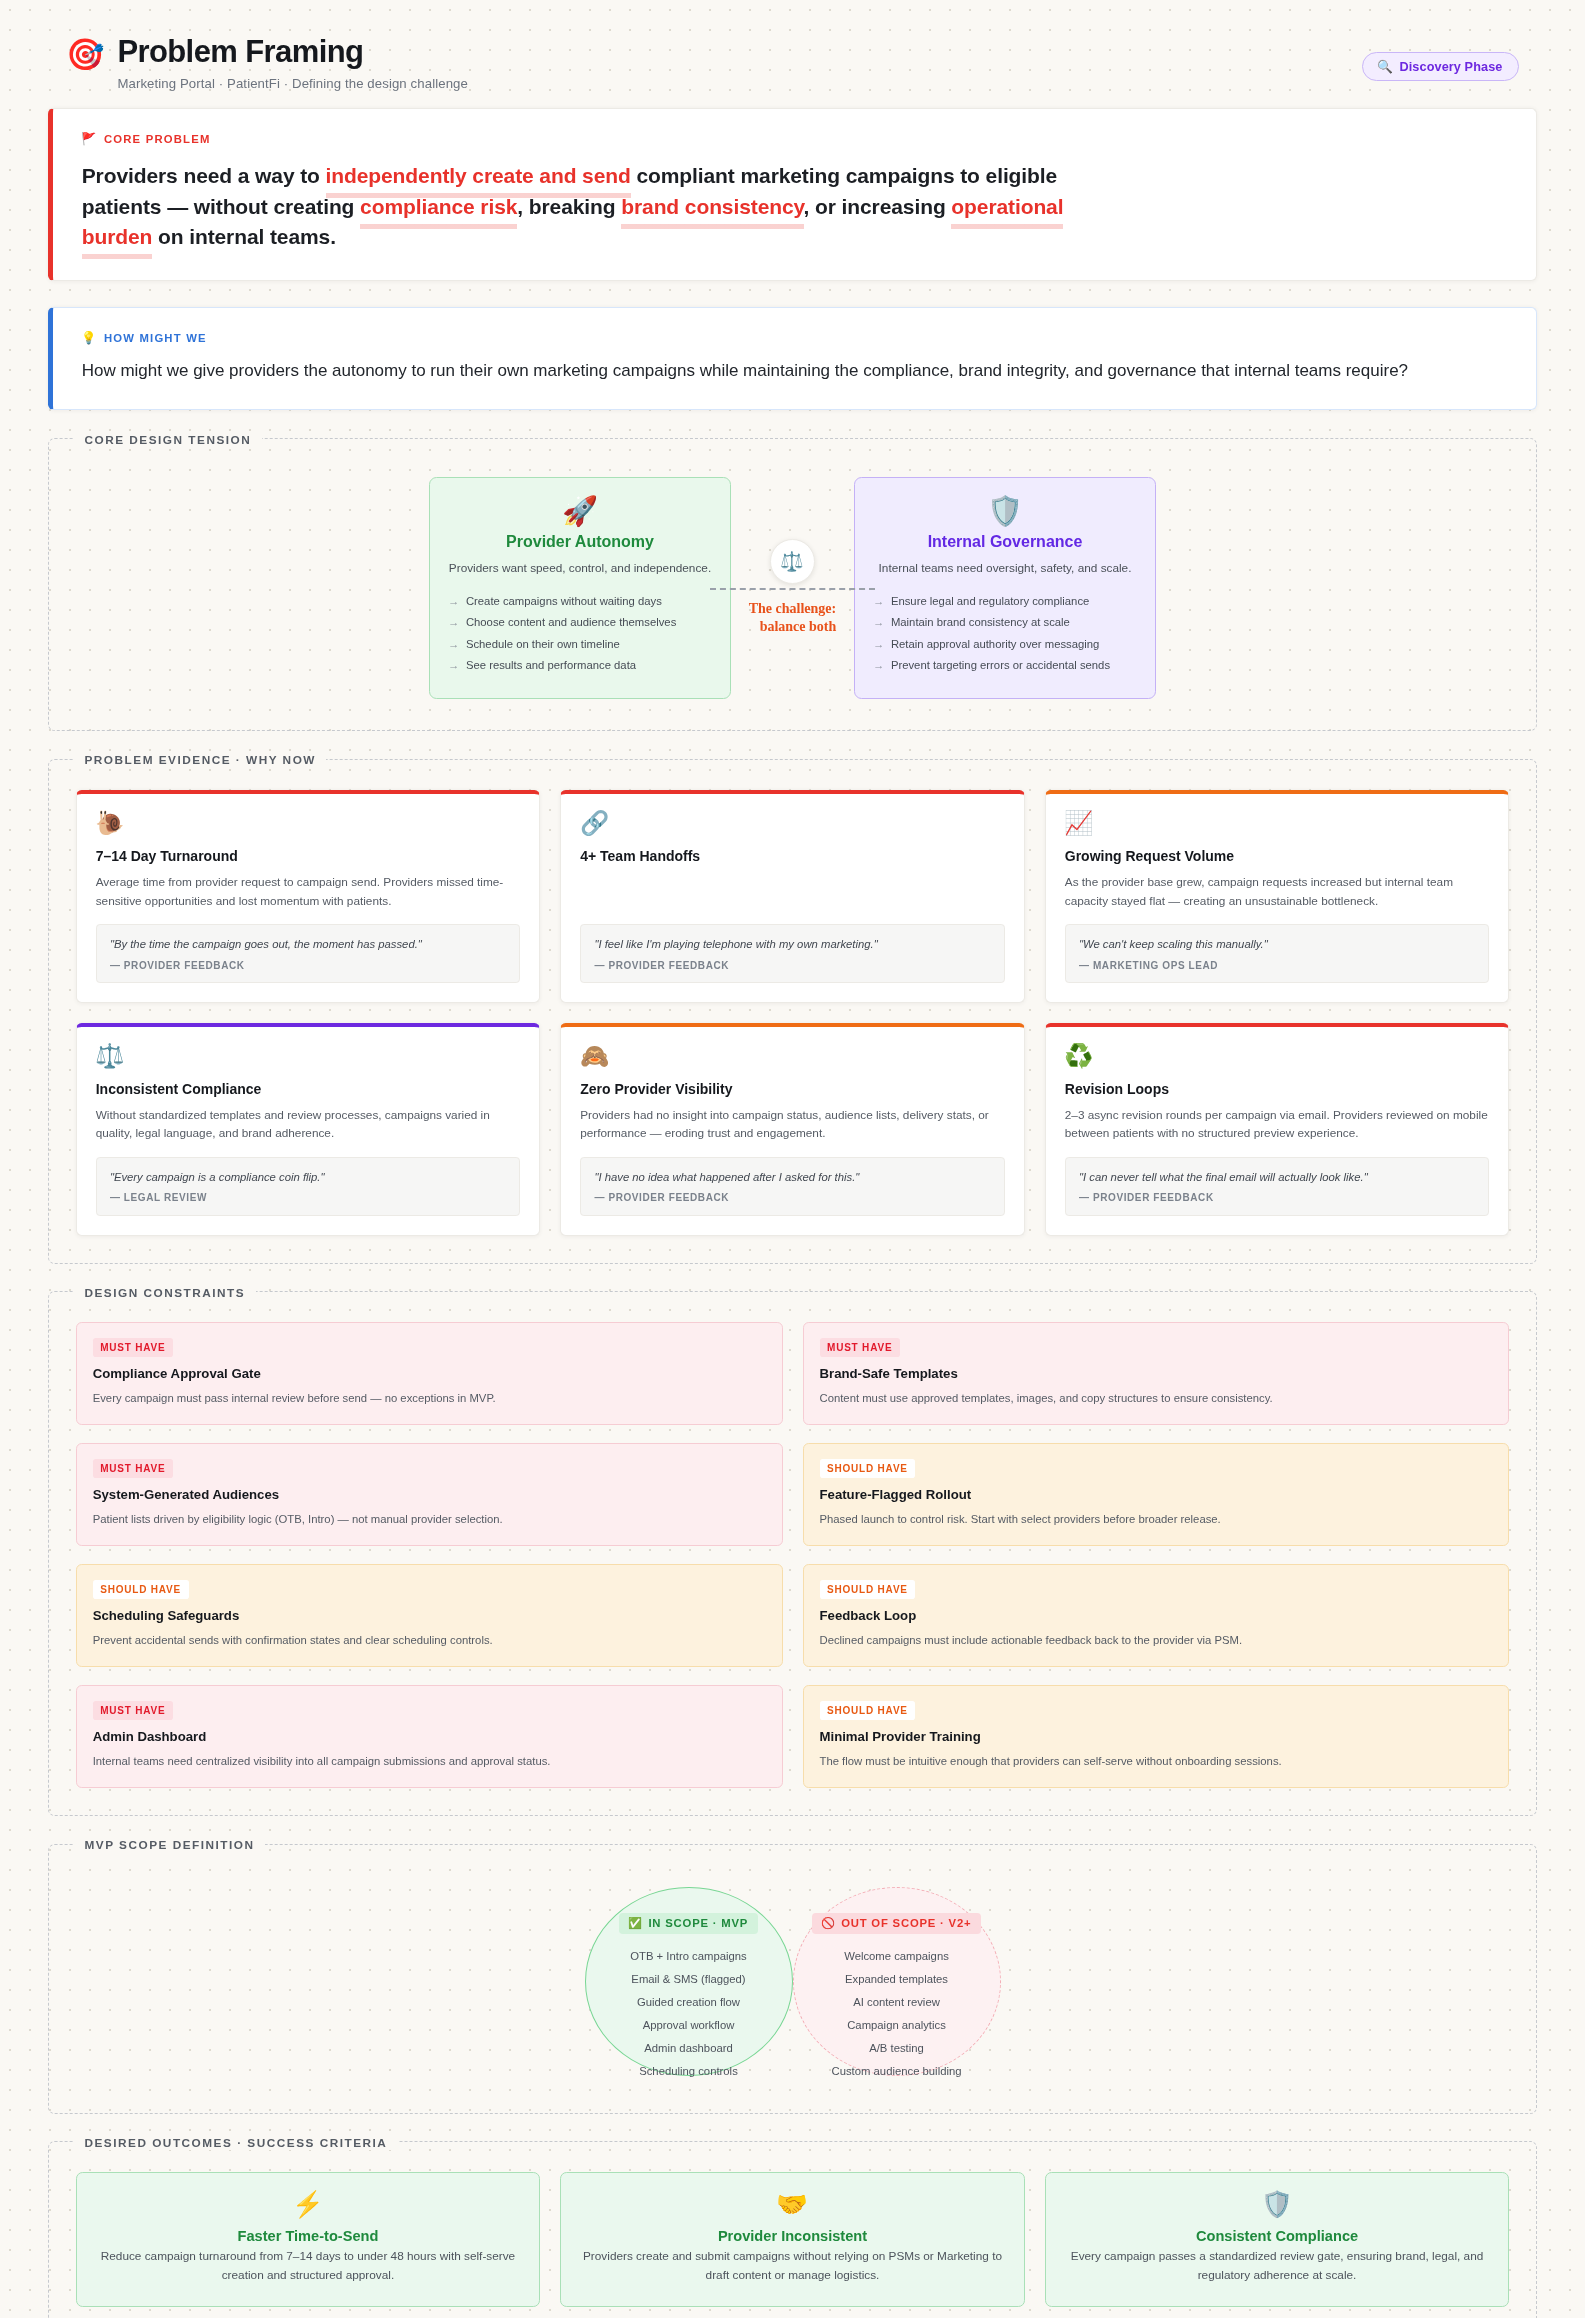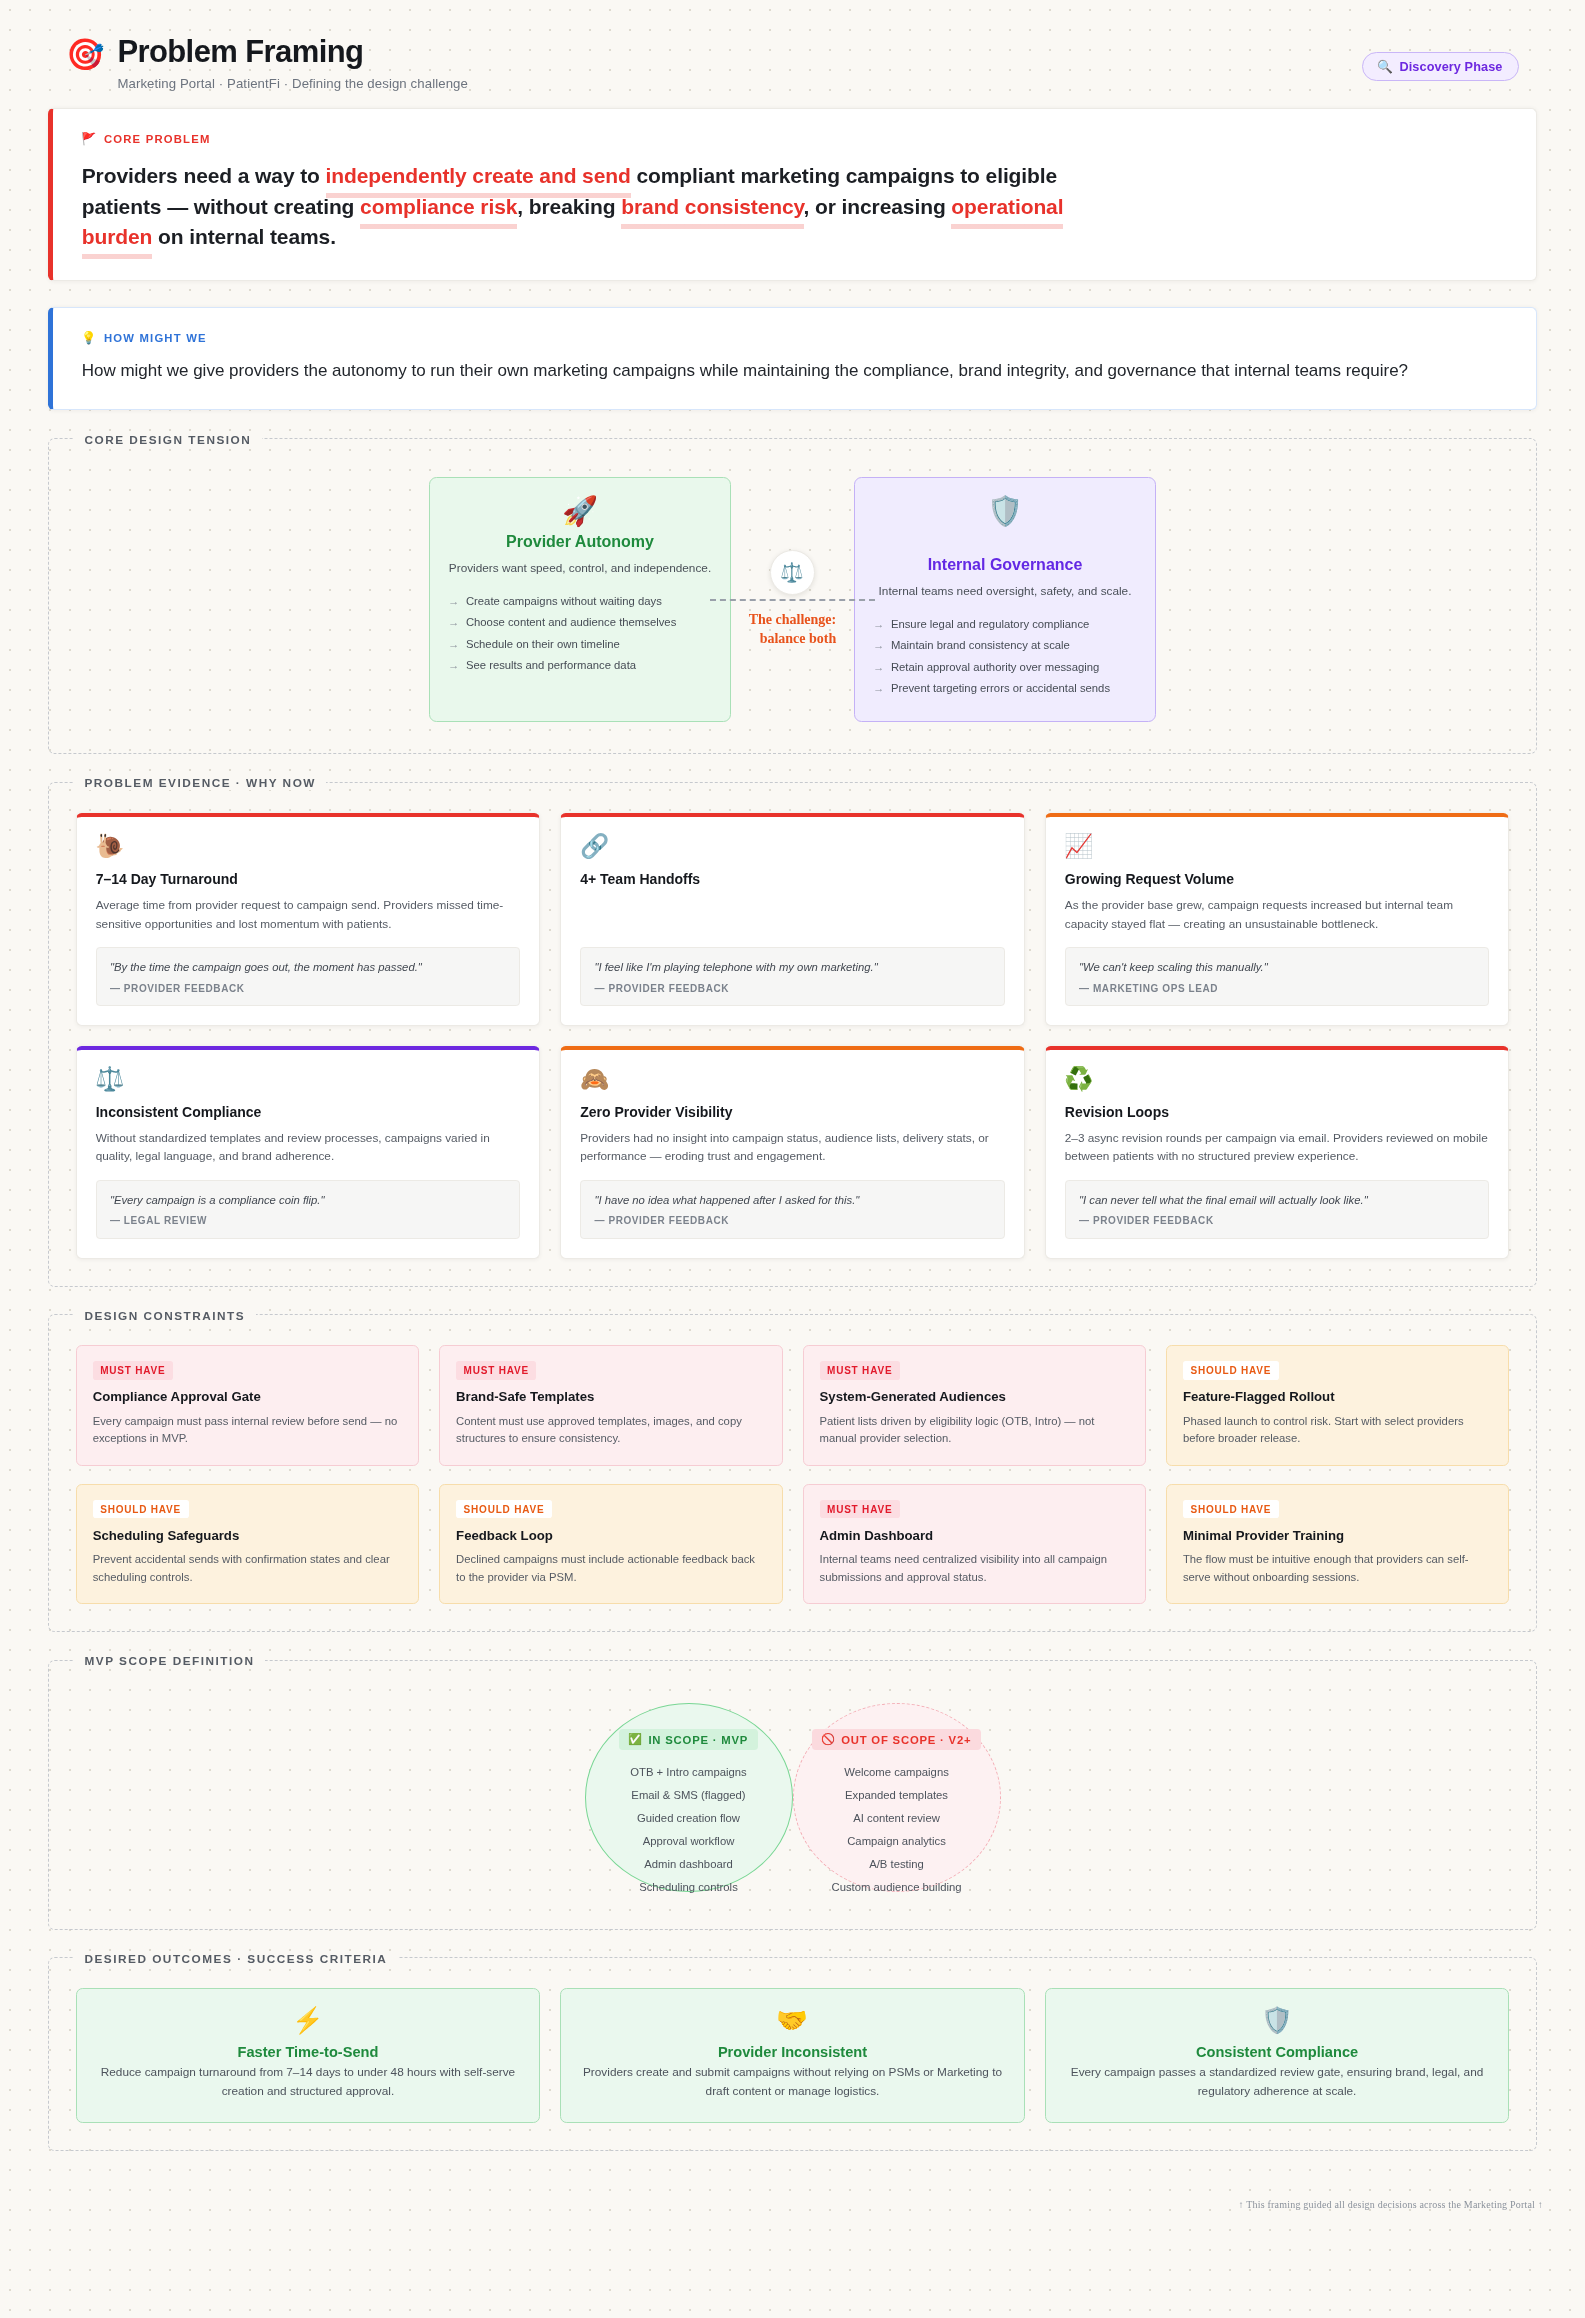--- a/index.html
+++ b/index.html
@@ -106,21 +106,21 @@
   }
   .tension-card {
     width: 302px; border-radius: 7.5px; padding: 19px 18px 21px 18px;
     display: flex; flex-direction: column; align-items: center;
   }
   .tension-card.green { background: #e9f8ec; border: 0.9px solid #a9e0b7; }
   .tension-card.purple { background: #f0ecfe; border: 0.9px solid #c4b1f6; }
   .tension-icon { font-size: 29px; line-height: 1; margin-bottom: 7.5px; }
   .tension-title { font-size: 16px; font-weight: 700; margin-bottom: 8.5px; }
   .tension-title.green { color: #1f8a3d; }
-  .tension-title.purple { color: #6329e4; margin-top: 23px; }
+  .tension-title.purple { color: #6329e4; }
   .tension-desc {
     font-size: 11.8px; color: #4a5058; line-height: 1.45; text-align: center;
     margin-bottom: 14px;
   }
   .tension-list { width: 100%; }
   .tension-li {
     display: flex; gap: 6.6px; font-size: 11.3px; color: #464c55;
     line-height: 1.9; align-items: baseline;
   }
   .tension-li .arrow { color: #8d939c; }
@@ -168,21 +168,21 @@
     padding: 12.3px 13.2px 11.3px 13.2px;
   }
   .ev-quote-text { font-size: 11.3px; font-style: italic; color: #414750; line-height: 1.4; }
   .ev-quote-src {
     margin-top: 6.6px; font-size: 10px; font-weight: 700; letter-spacing: 0.6px;
     color: #7b828c; text-transform: uppercase;
   }
 
   
   .constraints-grid {
-    display: grid; grid-template-columns: repeat(4, 1fr); gap: 18px 20px;
+    display: grid; grid-template-columns: repeat(2, 1fr); gap: 18px 20px;
   }
   .con-card { border-radius: 5.7px; padding: 15px 16px 17px 16px; }
   .con-card.must { background: #fdeef0; border: 0.5px solid #f6ccd3; }
   .con-card.should { background: #fdf2de; border: 0.5px solid #f7ddab; }
   .con-chip {
     display: inline-block; border-radius: 2.8px; padding: 3.8px 7.5px;
     font-size: 10px; font-weight: 700; letter-spacing: 0.8px; text-transform: uppercase;
     margin-bottom: 9.4px;
   }
   .con-chip.must { background: #fcdde2; color: #e2192b; }

